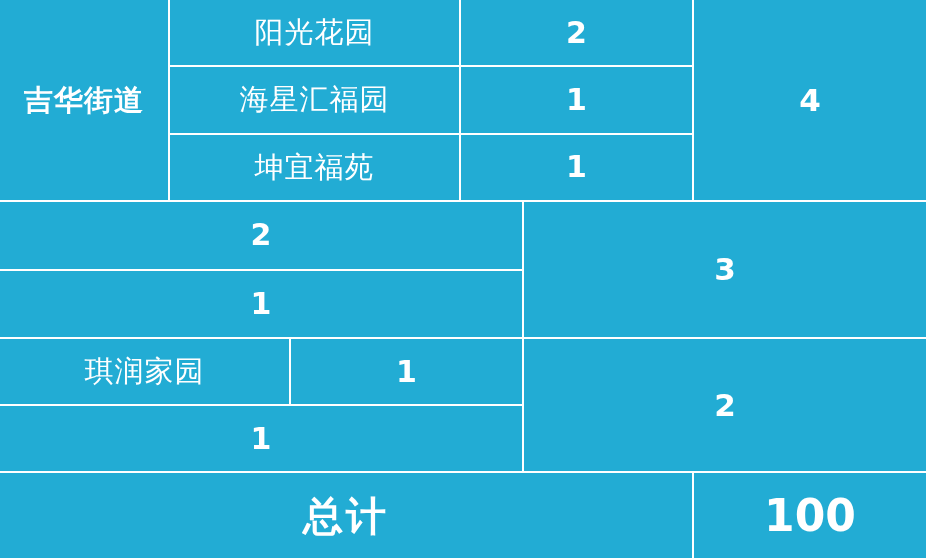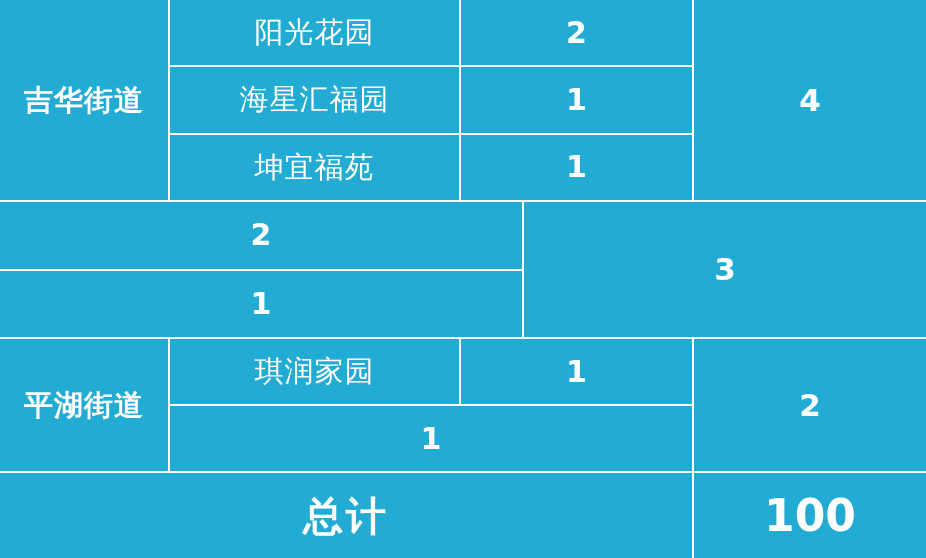--- a/index.html
+++ b/index.html
@@ -232,23 +232,20 @@
             <span class="txt-count">1</span>
           </div>
         </div>
       </div>
       <div class="col-subtotal">
         <span class="txt-subtotal">3</span>
       </div>
     </div>
 
     <div class="section section-3">
-      <div class="col-street">
-        <span class="txt-street">平湖街道</span>
-      </div>
       <div class="col-rows">
         <div class="row">
           <div class="cell-name">
             <span class="txt-name">琪润家园</span>
           </div>
           <div class="cell-count">
             <span class="txt-count">1</span>
           </div>
         </div>
         <div class="row">

